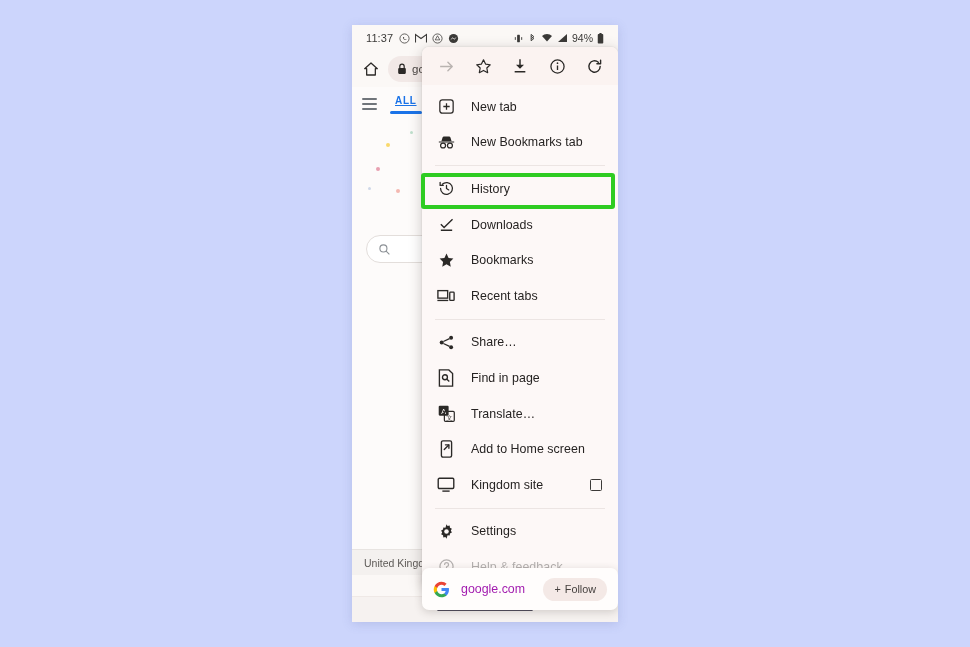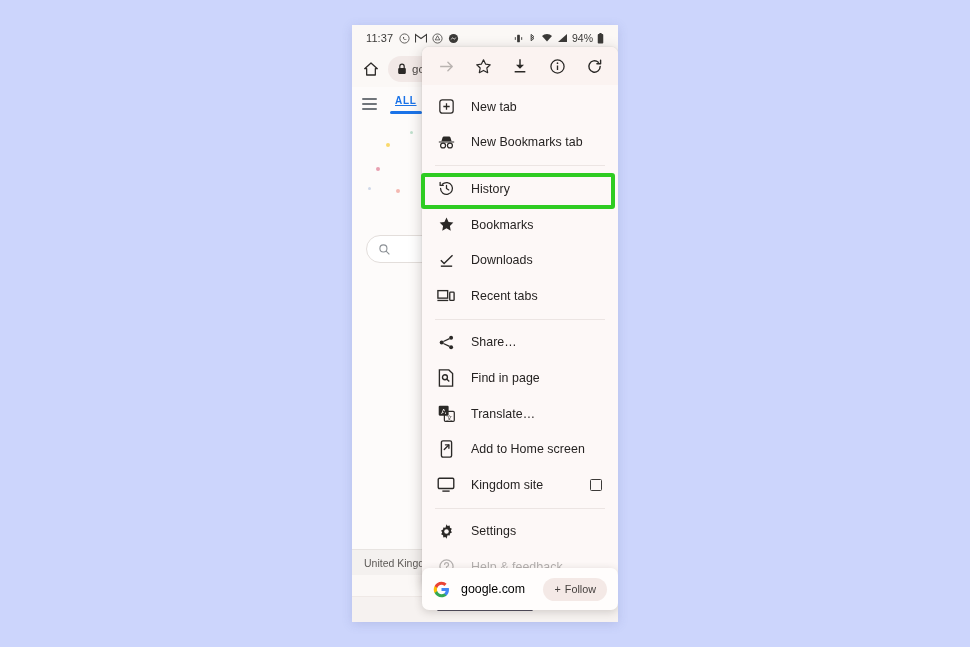--- a/index.html
+++ b/index.html
@@ -203,21 +203,21 @@
     width: 196px; height: 42px;
     background: #fffdfc;
     border-radius: 7px;
     box-shadow: 0 2px 9px rgba(60,50,45,.20);
     display: flex; align-items: center;
     padding: 0 11px;
     z-index: 12;
   }
   .mf-domain {
     margin-left: 11px;
-    font-size: 12.4px; color: #000000;
+    font-size: 12.4px; color: #a21caf;
   }
   .follow-btn {
     margin-left: auto;
     background: #f4e9e6;
     border-radius: 13px;
     height: 23px;
     display: flex; align-items: center;
     padding: 0 11px; gap: 4px;
   }
   .follow-btn span {
@@ -390,34 +390,34 @@
             <path d="M3 3.2v4.4h4.4" fill="none" stroke="#2b2927" stroke-width="1.8" stroke-linecap="round" stroke-linejoin="round"></path>
             <path d="M12 7.6V12l3.2 2" fill="none" stroke="#2b2927" stroke-width="1.8" stroke-linecap="round" stroke-linejoin="round"></path>
           </svg>
         </span>
         <span class="mi-label">History</span>
       </div>
 
       <div class="mi">
         <span class="mi-ic">
           <svg width="17" height="17" viewBox="0 0 24 24">
-            <path d="M12 2.2l2.95 6.15 6.75.92-4.9 4.7 1.2 6.73L12 17.45 6 20.7l1.2-6.73-4.9-4.7 6.75-.92z" fill="#2b2927"></path>
-          </svg>
-        </span>
-        <span class="mi-label">Bookmarks</span>
-      </div>
-
-      <div class="mi">
-        <span class="mi-ic">
-          <svg width="17" height="17" viewBox="0 0 24 24">
             <path d="M4 11.5l4.6 4.6L20.5 4.6" fill="none" stroke="#2b2927" stroke-width="2"></path>
             <line x1="4" y1="20" x2="20" y2="20" stroke="#2b2927" stroke-width="2"></line>
           </svg>
         </span>
         <span class="mi-label">Downloads</span>
+      </div>
+
+      <div class="mi">
+        <span class="mi-ic">
+          <svg width="17" height="17" viewBox="0 0 24 24">
+            <path d="M12 2.2l2.95 6.15 6.75.92-4.9 4.7 1.2 6.73L12 17.45 6 20.7l1.2-6.73-4.9-4.7 6.75-.92z" fill="#2b2927"></path>
+          </svg>
+        </span>
+        <span class="mi-label">Bookmarks</span>
       </div>
 
       <div class="mi">
         <span class="mi-ic">
           <svg width="18" height="15" viewBox="0 0 24 20">
             <rect x="1.2" y="3.5" width="13" height="10" fill="none" stroke="#2b2927" stroke-width="1.8"></rect>
             <line x1="0.5" y1="16.6" x2="15" y2="16.6" stroke="#2b2927" stroke-width="1.8"></line>
             <rect x="17" y="5.5" width="5.8" height="11" rx="1" fill="none" stroke="#2b2927" stroke-width="1.8"></rect>
           </svg>
         </span>

